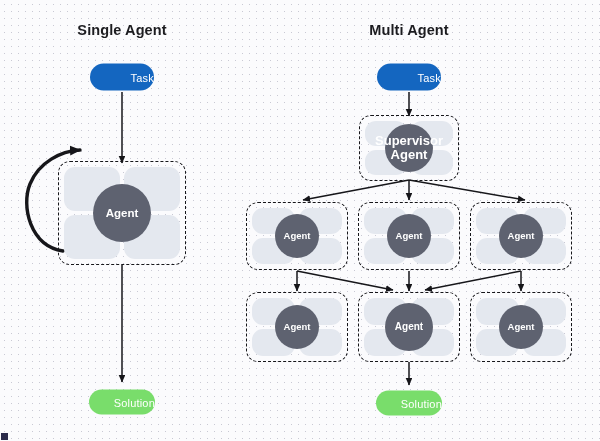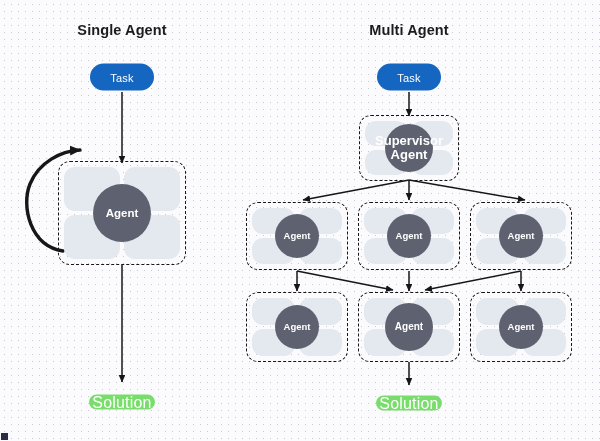--- a/index.html
+++ b/index.html
@@ -36,37 +36,37 @@
     letter-spacing: 0.1px;
     white-space: nowrap;
     transform: translateX(-50%);
   }
   
   .pill {
     position: absolute;
     transform: translate(-50%, -50%);
     display: flex;
     align-items: center;
-    justify-content: center;
+    justify-content: flex-end;
     border-radius: 999px;
     color: #ffffff;
     font-size: 11px;
     letter-spacing: 0.2px;
     box-sizing: border-box;
   }
   .pill-task {
     background: #1466c0;
     width: 64px;
     height: 27px;
   }
   .pill-solution {
     background: #79dd6b;
     width: 66px;
-    height: 15px;
-    font-size: 16px;
+    height: 25px;
+    font-size: 11px;
   }
   
   .agent-box {
     position: absolute;
     transform: translate(-50%, -50%);
     box-sizing: border-box;
     border: 1.6px dashed #16161a;
     border-radius: 12px;
     background: transparent;
   }

